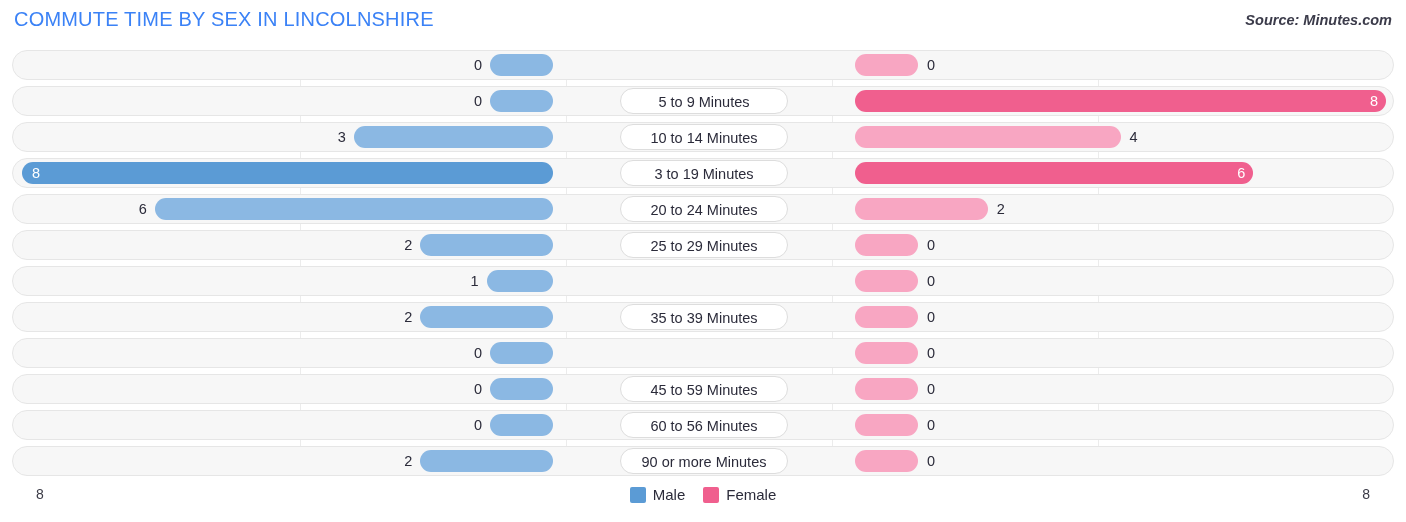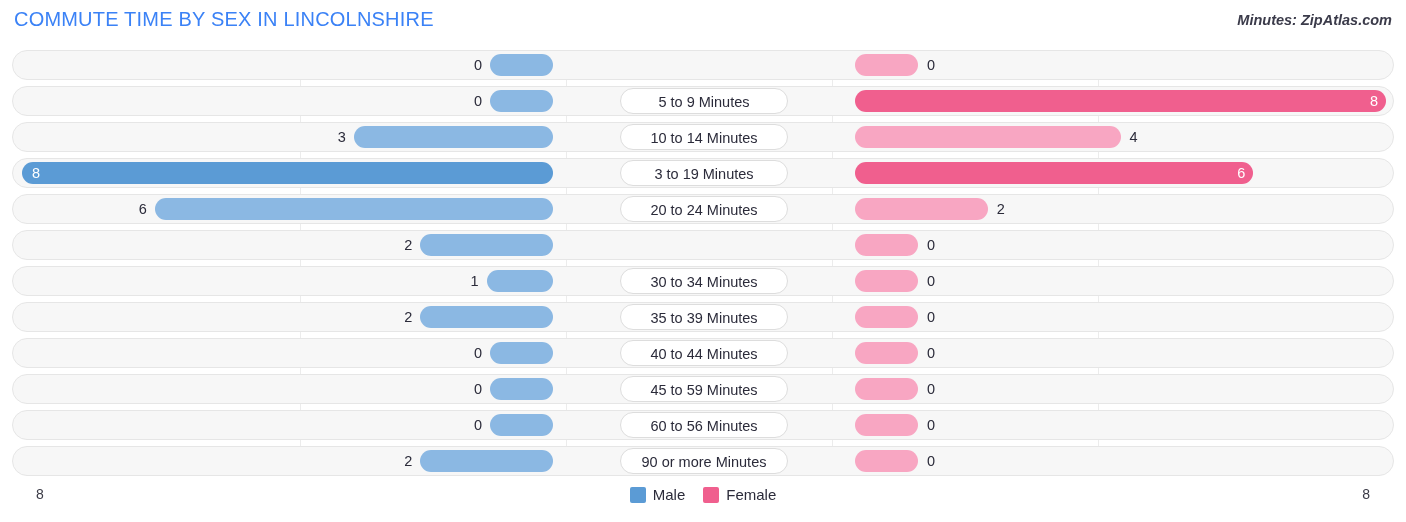--- a/index.html
+++ b/index.html
@@ -61,21 +61,21 @@
     display:flex;justify-content:center;align-items:center;gap:18px;
     font-size:15px;color:#2b2b3a;
   }
   .lgitem{display:flex;align-items:center;gap:7px;}
   .swatch{width:16px;height:16px;border-radius:2px;display:inline-block;}
 </style>
 </head>
 <body>
 
 <div class="title">COMMUTE TIME BY SEX IN LINCOLNSHIRE</div>
-<div class="source">Minutes: ZipAtlas.com</div>
+<div class="source">Source: Minutes.com</div>
 
 <div class="plot" id="plot">
     <div class="gridline" style="left: 300px;"></div>
     <div class="gridline" style="left: 566px;"></div>
     <div class="gridline" style="left: 832px;"></div>
     <div class="gridline" style="left: 1098px;"></div>
     <div class="row" style="top: 0px;">
       <div class="track"></div>
       <div class="bar male" style="left: 490px; width: 63px;"></div>
       <div class="vlabel out-left" style="left: 444px; width: 38px;">0</div>
@@ -113,44 +113,43 @@
       <div class="bar female" style="left: 855px; width: 132.75px;"></div>
       <div class="vlabel out-right" style="left: 996.75px;">2</div>
       <div class="catpill" style="left: 620px; width: 168px;">20 to 24 Minutes</div>
     </div>
     <div class="row" style="top: 180px;">
       <div class="track"></div>
       <div class="bar male" style="left: 420.25px; width: 132.75px;"></div>
       <div class="vlabel out-left" style="left: 374.25px; width: 38px;">2</div>
       <div class="bar female" style="left: 855px; width: 63px;"></div>
       <div class="vlabel out-right" style="left: 927px;">0</div>
+      <div class="catpill" style="left: 620px; width: 168px;">25 to 29 Minutes</div>
     </div>
     <div class="row" style="top: 216px;">
       <div class="track"></div>
       <div class="bar male" style="left: 486.625px; width: 66.375px;"></div>
       <div class="vlabel out-left" style="left: 440.625px; width: 38px;">1</div>
       <div class="bar female" style="left: 855px; width: 63px;"></div>
       <div class="vlabel out-right" style="left: 927px;">0</div>
-      <div class="catpill" style="left: 620px; width: 168px;">30 to 34 Minutes</div>
     </div>
     <div class="row" style="top: 252px;">
       <div class="track"></div>
       <div class="bar male" style="left: 420.25px; width: 132.75px;"></div>
       <div class="vlabel out-left" style="left: 374.25px; width: 38px;">2</div>
       <div class="bar female" style="left: 855px; width: 63px;"></div>
       <div class="vlabel out-right" style="left: 927px;">0</div>
       <div class="catpill" style="left: 620px; width: 168px;">35 to 39 Minutes</div>
     </div>
     <div class="row" style="top: 288px;">
       <div class="track"></div>
       <div class="bar male" style="left: 490px; width: 63px;"></div>
       <div class="vlabel out-left" style="left: 444px; width: 38px;">0</div>
       <div class="bar female" style="left: 855px; width: 63px;"></div>
       <div class="vlabel out-right" style="left: 927px;">0</div>
-      <div class="catpill" style="left: 620px; width: 168px;">40 to 44 Minutes</div>
     </div>
     <div class="row" style="top: 324px;">
       <div class="track"></div>
       <div class="bar male" style="left: 490px; width: 63px;"></div>
       <div class="vlabel out-left" style="left: 444px; width: 38px;">0</div>
       <div class="bar female" style="left: 855px; width: 63px;"></div>
       <div class="vlabel out-right" style="left: 927px;">0</div>
       <div class="catpill" style="left: 620px; width: 168px;">45 to 59 Minutes</div>
     </div>
     <div class="row" style="top: 360px;">

